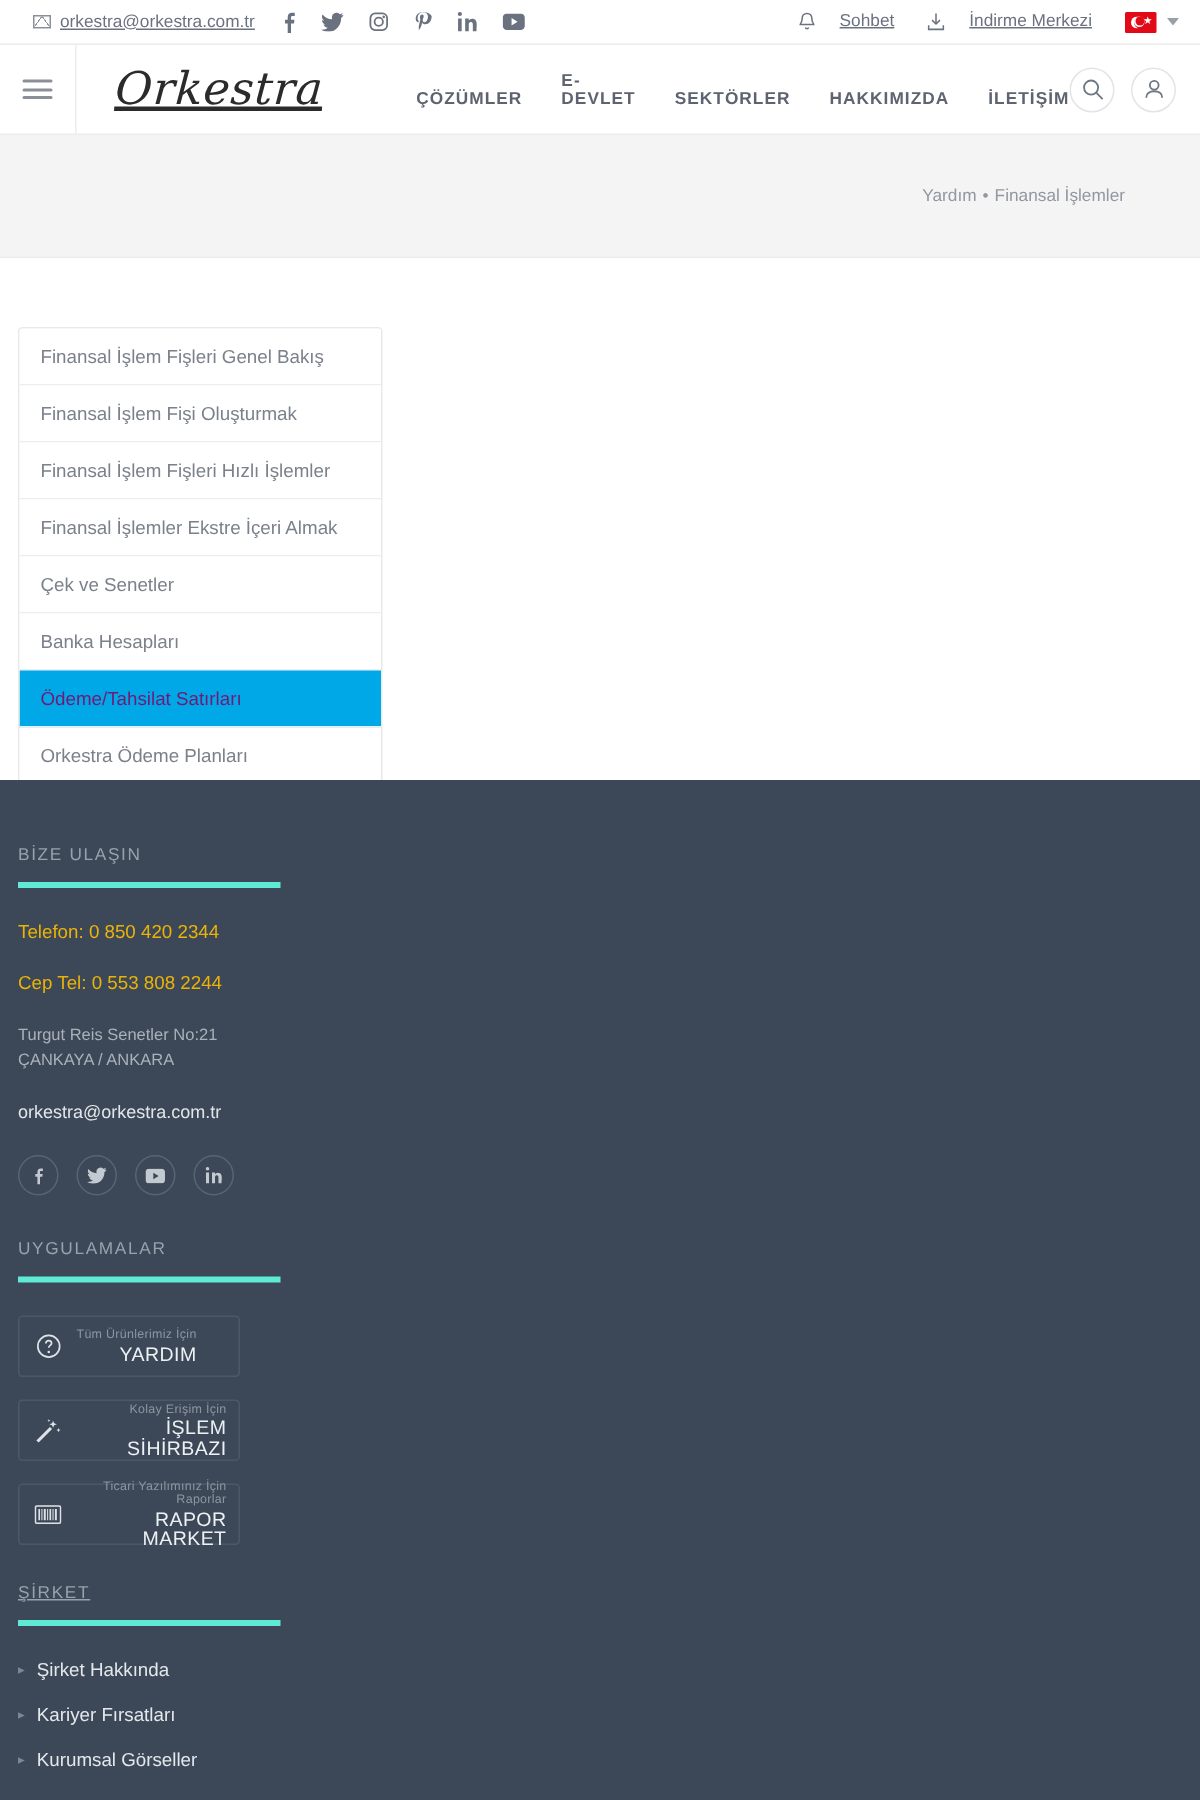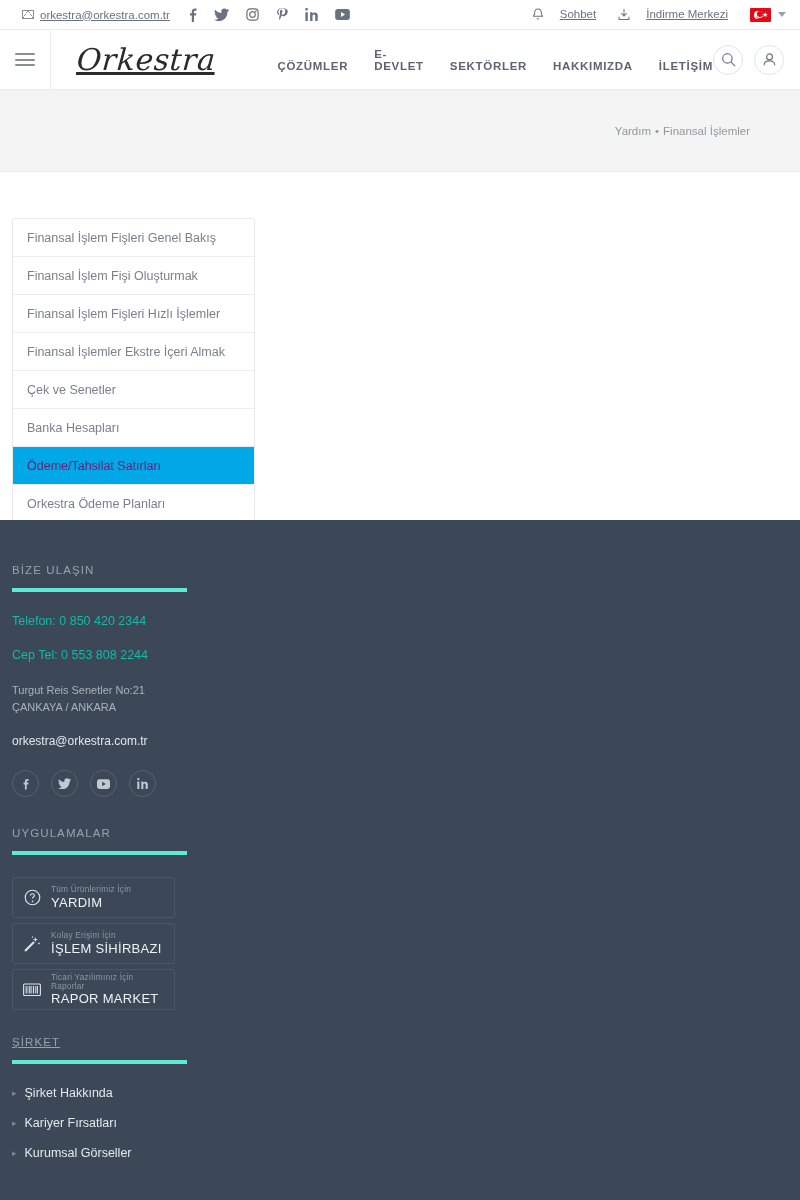--- a/index.html
+++ b/index.html
@@ -131,34 +131,35 @@
     height: 680px;
     padding: 44px 0 0 12px;
     color: #d7dbe0;
   }
   .f-head {
     font-size: 11.5px; letter-spacing: 1.1px; color: #99a1ac;
     padding-bottom: 12px; width: 175px;
     border-bottom: 4px solid #5eead4;
     margin-bottom: 22px;
   }
-  .f-line { font-size: 12.5px; color: #14b8a6; margin-bottom: 20px; }
+  .f-line { font-size: 12.5px; color: #eab308; margin-bottom: 20px; }
   .f-addr { font-size: 11px; color: #aab1ba; line-height: 17px; margin-bottom: 18px; }
   .f-mail { font-size: 12px; color: #e2e6ea; margin-bottom: 22px; }
   .f-socials { display: flex; gap: 12px; margin-bottom: 30px; }
   .f-soc {
     width: 27px; height: 27px; border-radius: 50%;
     border: 1px solid #586475; display: flex; align-items: center; justify-content: center;
     color: #c3c9d1;
   }
 
   .app-card {
-    width: 163px; height: 41px; border: 1px solid #4d5867; border-radius: 3px;
-    display: flex; align-items: center; padding: 0 8px; margin-bottom: 5px;
+    width: 148px; height: 41px; border: 1px solid #4d5867; border-radius: 3px;
+    display: flex; align-items: center; padding: 0 8px; margin-bottom: 15px;
     background: transparent;
+    text-align: right;
   }
   .app-ico { width: 22px; display: flex; align-items: center; justify-content: center; color: #dfe3e8; flex: none; }
   .app-txt { margin-left: 8px; line-height: 1.05; }
   .app-sub { font-size: 8.3px; color: #8d95a0; letter-spacing: .2px; display:block; }
   .app-title { font-size: 13px; color: #eef1f4; letter-spacing: .3px; display:block; margin-top: 2px;}
 
   .sirket-head { margin-top: 26px; text-decoration: underline; }
   .link-row { display: flex; align-items: center; gap: 8px; margin-bottom: 16px; }
   .link-row .chev { color: #7e8794; font-size: 9px; line-height: 1; }
   .link-row .lbl { font-size: 12.5px; color: #e4e8ec; }

